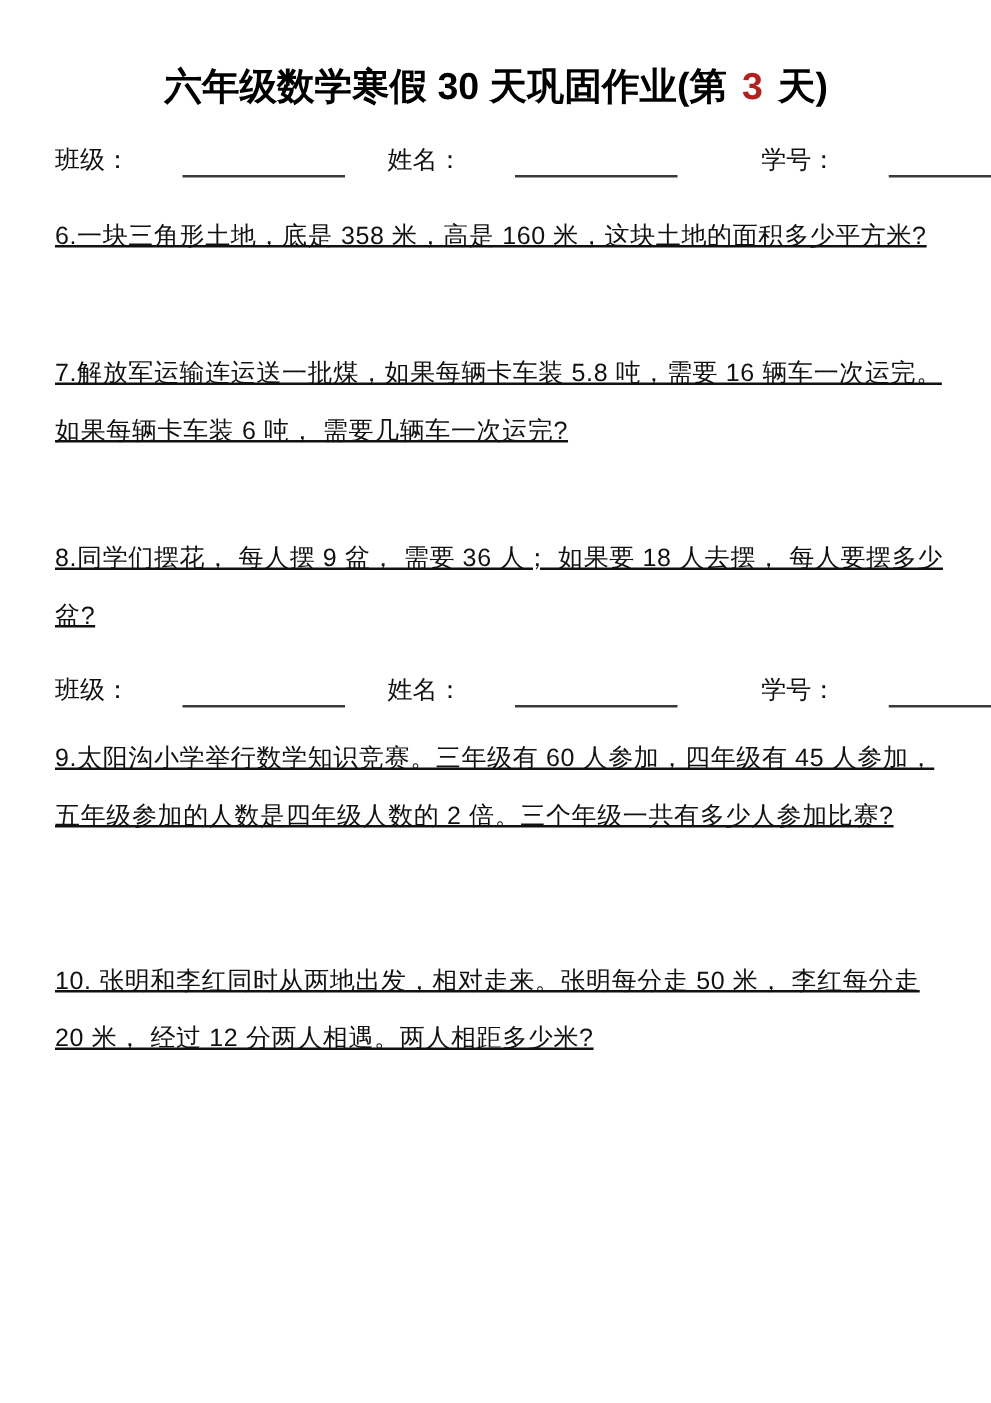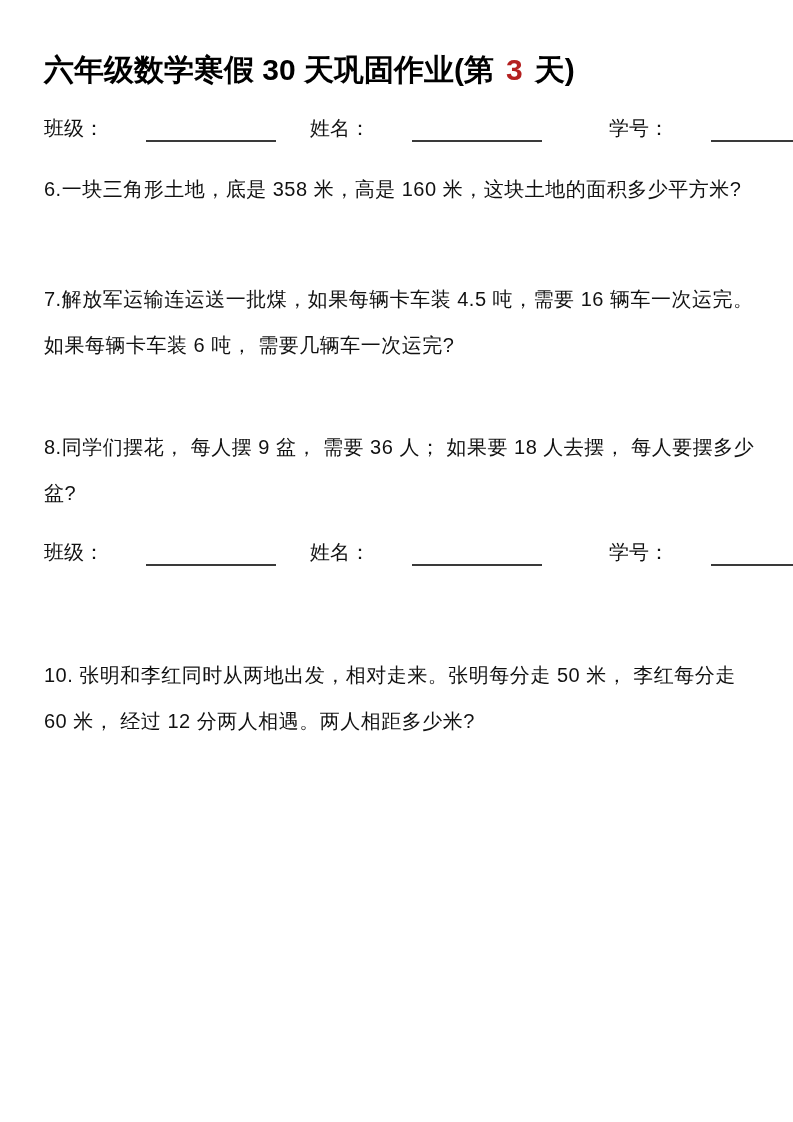--- a/index.html
+++ b/index.html
@@ -10,21 +10,21 @@
     height: 1122px;
     margin: 0 auto;
     background: #ffffff;
     font-family: "Liberation Sans", "DejaVu Sans", sans-serif;
     color: #111111;
     overflow: hidden;
   }
   .content { padding: 48px 43px 0 44px; }
 
   .worksheet-title {
-    text-align: left;
+    text-align: center;
     font-size: 30px;
     font-weight: bold;
     line-height: 44px;
     color: #000000;
     white-space: pre;
   }
   .day-number {
     color: #b42020;
     margin: 0 12px;
     font-weight: bold;
@@ -53,20 +53,21 @@
     margin-left: 4px;
   }
   .blank.wide { width: 136px; }
 
   .question { color: #111111; }
   .q-line {
     font-size: 20px;
     line-height: 46px;
     white-space: pre;
     letter-spacing: 0.5px;
+    text-decoration: underline;
   }
   .q6 { margin-top: 24px; }
   .q7 { margin-top: 64px; }
   .q8 { margin-top: 56px; }
   .q9 { margin-top: 18px; }
   .q10 { margin-top: 86px; }
 </style>
 </head>
 <body>
 
@@ -88,21 +89,21 @@
         <span class="info-label">学号：</span>
         <span class="blank wide"></span>
       </div>
     </div>
 
     <div class="question q6">
       <div class="q-line">6.一块三角形土地，底是 358 米，高是 160 米，这块土地的面积多少平方米?</div>
     </div>
 
     <div class="question q7">
-      <div class="q-line">7.解放军运输连运送一批煤，如果每辆卡车装 4.5 吨，需要 16 辆车一次运完。</div>
+      <div class="q-line">7.解放军运输连运送一批煤，如果每辆卡车装 5.8 吨，需要 16 辆车一次运完。</div>
       <div class="q-line">如果每辆卡车装 6 吨， 需要几辆车一次运完?</div>
     </div>
 
     <div class="question q8">
       <div class="q-line">8.同学们摆花， 每人摆 9 盆， 需要 36 人； 如果要 18 人去摆， 每人要摆多少</div>
       <div class="q-line">盆?</div>
     </div>
 
 
     <div class="info-row">
@@ -113,20 +114,24 @@
       <div class="info-group">
         <span class="info-label">姓名：</span>
         <span class="blank"></span>
       </div>
       <div class="info-group third">
         <span class="info-label">学号：</span>
         <span class="blank wide"></span>
       </div>
     </div>
 
+    <div class="question q9">
+      <div class="q-line">9.太阳沟小学举行数学知识竞赛。三年级有 60 人参加，四年级有 45 人参加，</div>
+      <div class="q-line">五年级参加的人数是四年级人数的 2 倍。三个年级一共有多少人参加比赛?</div>
+    </div>
 
     <div class="question q10">
       <div class="q-line">10. 张明和李红同时从两地出发，相对走来。张明每分走 50 米， 李红每分走</div>
-      <div class="q-line">60 米， 经过 12 分两人相遇。两人相距多少米?</div>
+      <div class="q-line">20 米， 经过 12 分两人相遇。两人相距多少米?</div>
     </div>
 
   </div>
 </div>
 
 </body></html>

